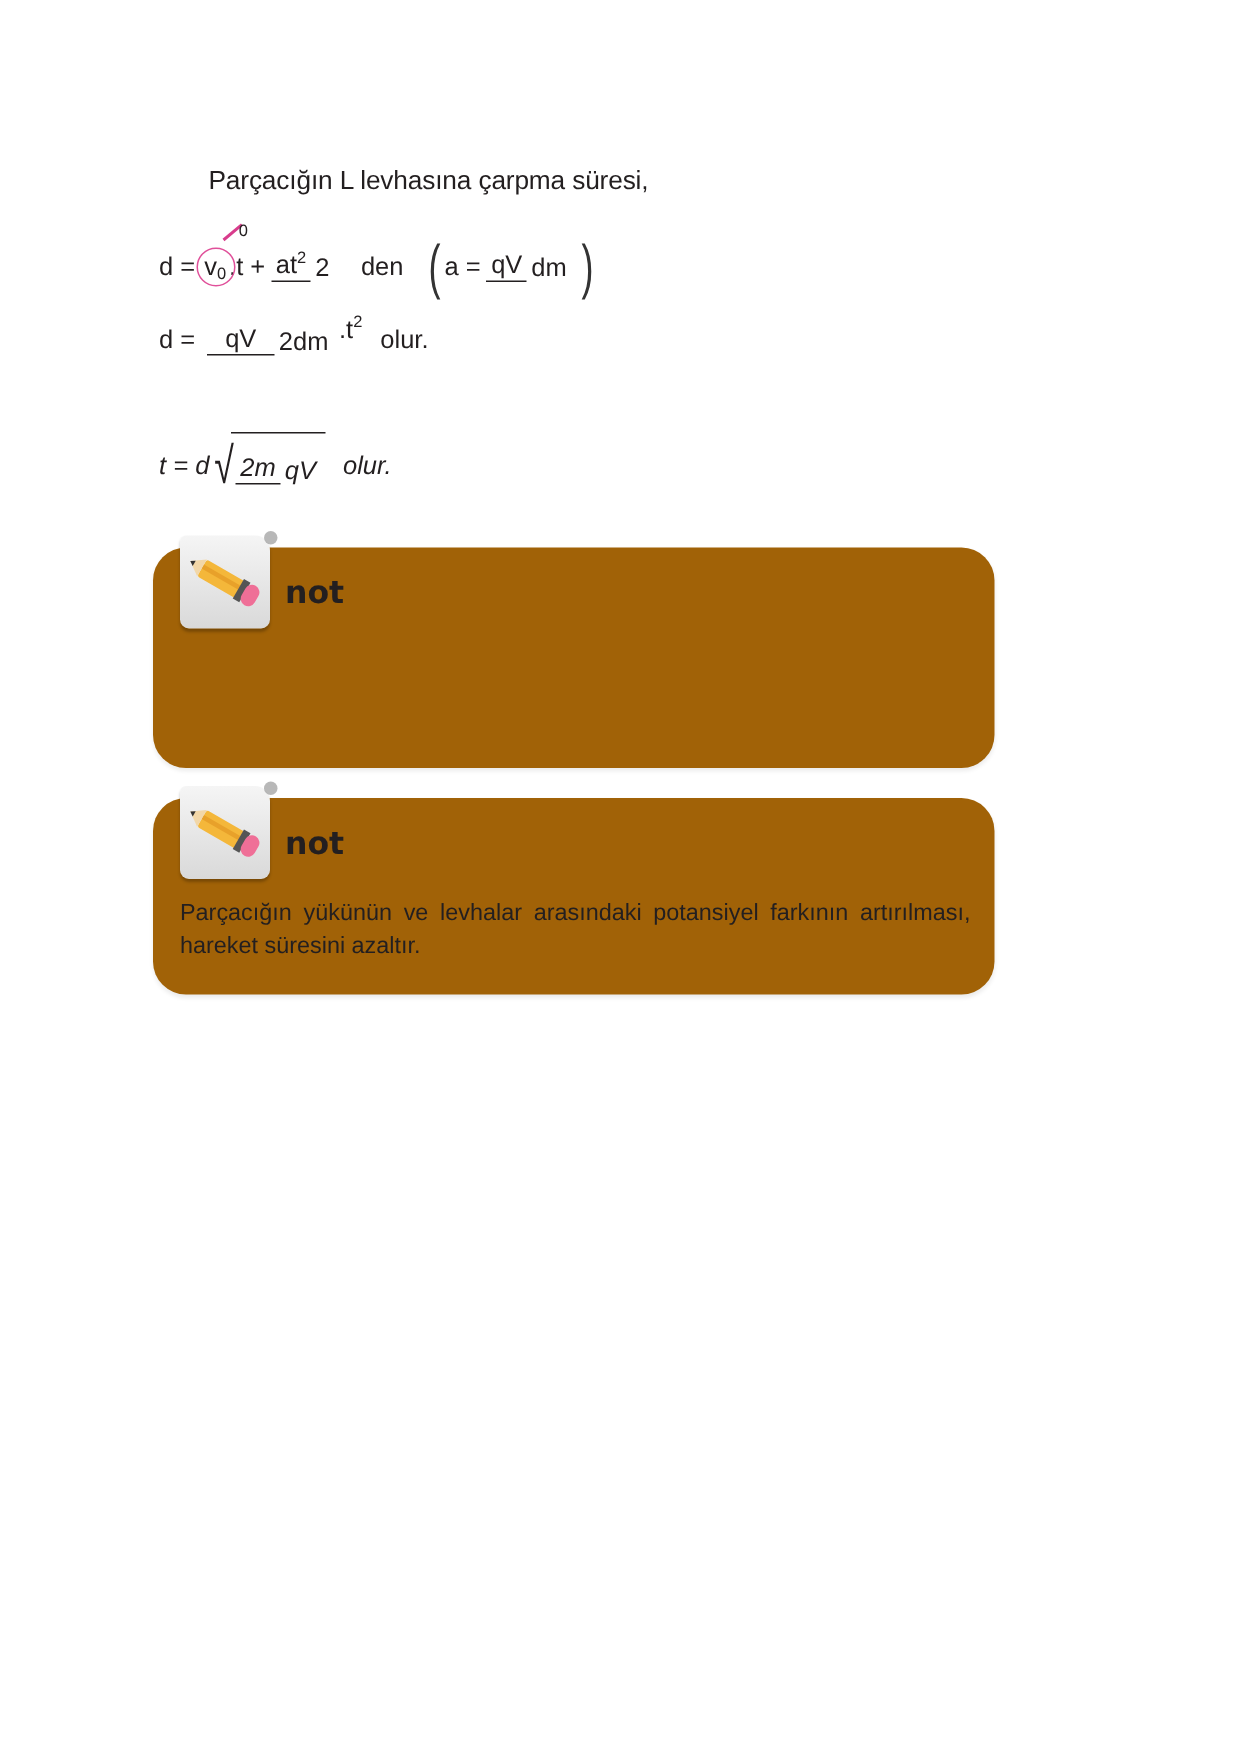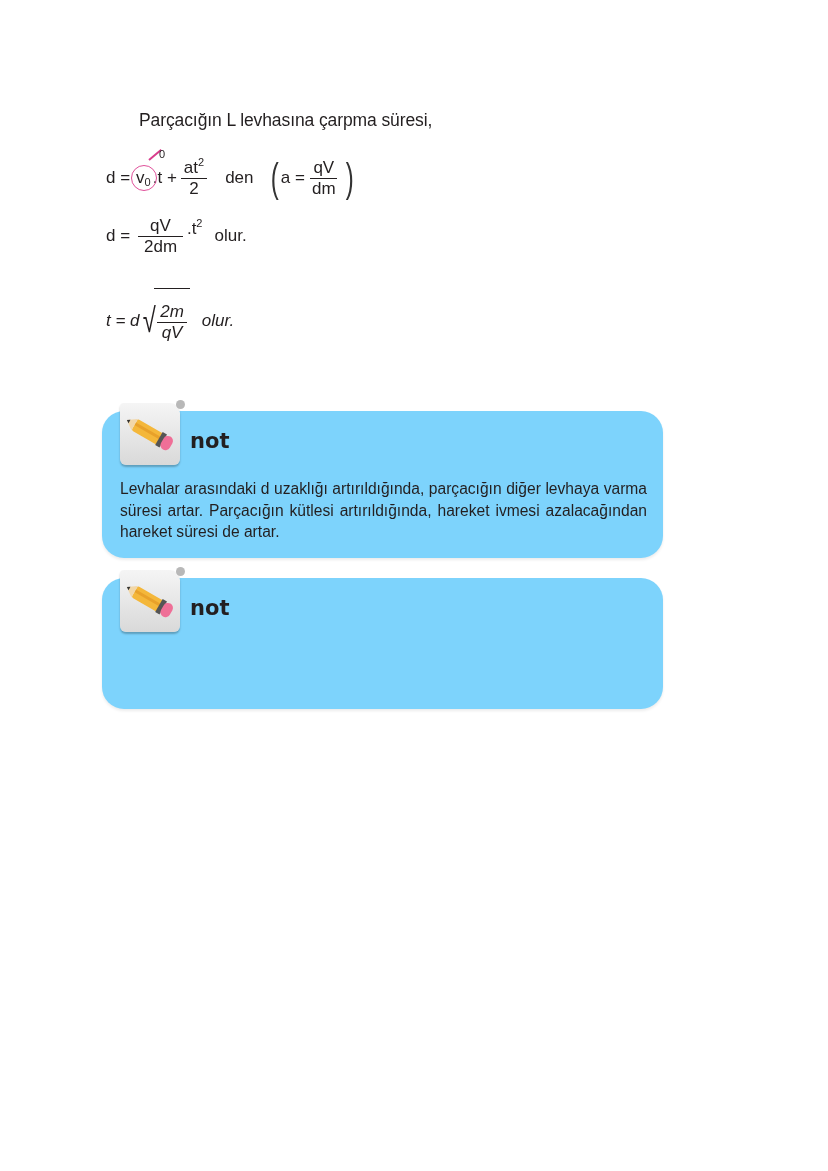--- a/index.html
+++ b/index.html
@@ -7,21 +7,21 @@
       width: 828px; height: 1171px;
       background: #ffffff;
       position: relative;
       font-family: "Liberation Sans", sans-serif;
       color: #231f20;
       overflow: hidden;
     }
     .abs { position: absolute; }
     .intro { left: 106px; top: 110px; font-size: 17.5px; letter-spacing: -0.1px; margin-left: 33px; }
     .eq { font-size: 17px; display: flex; align-items: center; white-space: nowrap; }
-    .frac { display: inline-flex; flex-direction: column; align-items: center; margin: 0 4px; line-height: 1.05; }
+    .frac { display: inline-flex; align-items: center; margin: 0 4px; line-height: 1.05; }
     .frac .num { padding: 0 3px 1px 3px; border-bottom: 1px solid #231f20; }
     .frac .den { padding: 1px 3px 0 3px; }
     sup { font-size: 11px; vertical-align: 7px; line-height: 0; }
     sub { font-size: 11px; vertical-align: -3px; line-height: 0; }
     .sp { display: inline-block; }
     .paren { font-size: 40px; font-weight: 100; line-height: 1; transform: scaleX(0.6); display: inline-block; color: #333; }
     .v0wrap { position: relative; display: inline-block; padding: 0 2px; }
     .v0circle {
       position: absolute; left: -3px; top: -3px; width: 24px; height: 24px;
       border: 1.5px solid #e0509a; border-radius: 50%;
@@ -30,24 +30,23 @@
       position: absolute; left: 15px; top: -9px; width: 16px; height: 2px;
       background: #d83c8c; transform: rotate(-40deg); transform-origin: left center;
     }
     .zero { position: absolute; left: 25px; top: -20px; font-size: 11px; }
     .sqrt-wrap { display: inline-flex; align-items: center; }
     .radical { font-size: 34px; transform: scaleX(0.7); display: inline-block; margin-right: -4px; font-weight: 100; }
     .sqrt-body { border-top: 1px solid #231f20; padding-top: 2px; }
 
     .note {
       position: absolute; left: 102px; width: 561px;
-      background: #7dd3fc;
+      background: #a16207;
       border-radius: 22px;
       box-shadow: 0 2px 3px rgba(0,0,0,0.08);
-      margin-top: 46px;
     }
     .note-icon {
       position: absolute; left: 18px; top: -8px; width: 60px; height: 62px;
       background: linear-gradient(180deg, #f5f5f5 0%, #d9d9d9 100%);
       border-radius: 4px 10px 6px 6px;
       box-shadow: 0 2px 2px rgba(0,0,0,0.25);
     }
     .note-icon::after {
       content: ""; position: absolute; right: -5px; top: -3px; width: 9px; height: 9px;
       background: #9a9a9a; border-radius: 50%; opacity: 0.7;
@@ -126,30 +125,30 @@
         <rect x="12" y="24" width="30" height="13" rx="2" fill="#f4b73a"></rect>
         <rect x="12" y="28" width="30" height="3" fill="#e8a12a"></rect>
         <polygon points="12,24 3,30.5 12,37" fill="#f2d7a8"></polygon>
         <polygon points="6,28.5 3,30.5 6,32.5" fill="#333"></polygon>
         <rect x="40" y="23" width="5" height="15" fill="#555"></rect>
         <rect x="44" y="23" width="10" height="15" rx="5" fill="#ef6f97"></rect>
       </g>
     </svg>
   </div>
   <div class="note-title">not</div>
-  <div class="note-text" style="top:67px;">Levhalar arasındaki d uzaklığı artırıldığında, parçacığın diğer levhaya varma süresi artar. Parçacığın kütlesi artırıldığında, hareket ivmesi azalacağından hareket süresi de artar.</div>
 </div>
 
 <div class="note" style="top:532px; height:131px;">
   <div class="note-icon">
     <svg width="60" height="62" viewBox="0 0 60 62">
       <g transform="rotate(30 30 31)">
         <rect x="12" y="24" width="30" height="13" rx="2" fill="#f4b73a"></rect>
         <rect x="12" y="28" width="30" height="3" fill="#e8a12a"></rect>
         <polygon points="12,24 3,30.5 12,37" fill="#f2d7a8"></polygon>
         <polygon points="6,28.5 3,30.5 6,32.5" fill="#333"></polygon>
         <rect x="40" y="23" width="5" height="15" fill="#555"></rect>
         <rect x="44" y="23" width="10" height="15" rx="5" fill="#ef6f97"></rect>
       </g>
     </svg>
   </div>
   <div class="note-title">not</div>
+  <div class="note-text" style="top:66px;">Parçacığın yükünün ve levhalar arasındaki potansiyel farkının artırılması, hareket süresini azaltır.</div>
 </div>
 
 </body></html>

